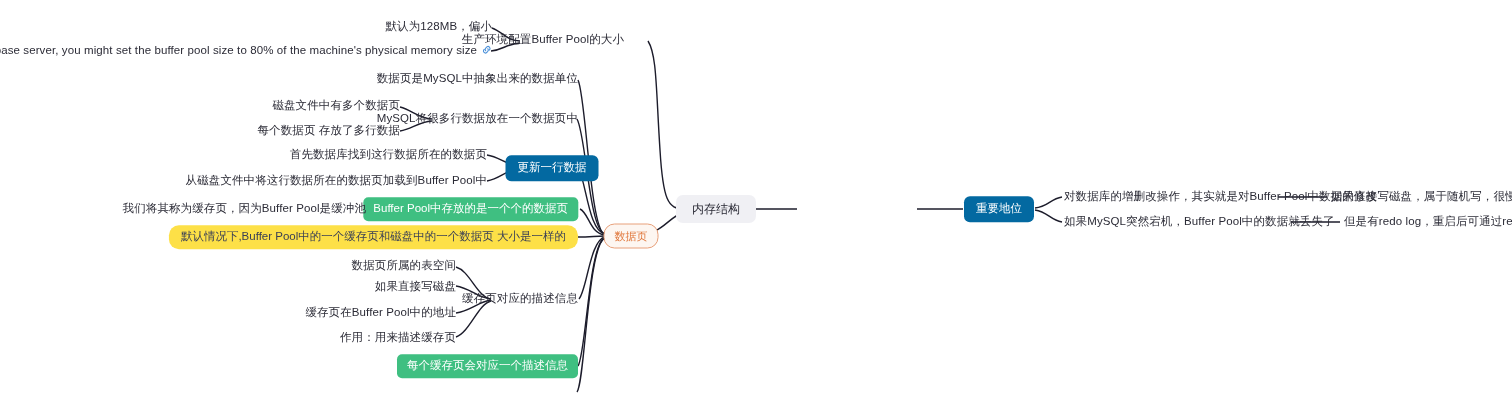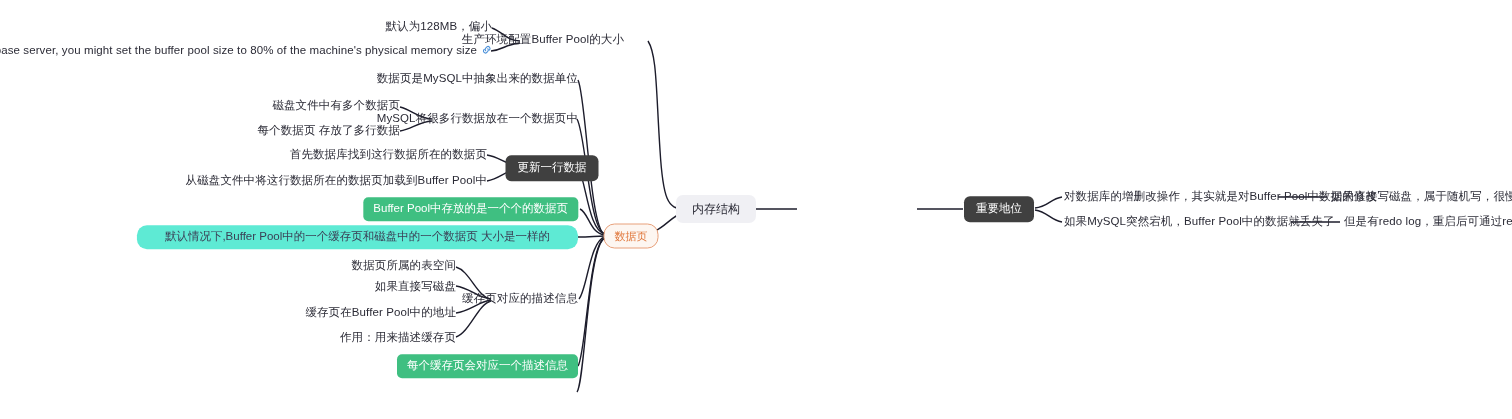--- a/index.html
+++ b/index.html
@@ -29,33 +29,33 @@
     padding:13px 34px;transform:translate(-50%,-50%);
     letter-spacing:.4px;
   }
   
   .pill-grey{
     background:#f0f0f4;color:#2b2b36;font-size:12px;
     border-radius:7px;padding:8px 16px;transform:translate(-50%,-50%);
   }
   
   .badge-red{
-    background:#404040;color:#ffffff;font-size:11.5px;
+    background:#0369a1;color:#ffffff;font-size:11.5px;
     border-radius:6px;padding:7px 12px;transform:translate(-50%,-50%);
   }
   
   .badge-green{
     background:#3fbf81;color:#ffffff;font-size:11.5px;
     border-radius:5px;padding:6px 10px;
     transform:translate(-100%,-50%);
   }
   
   .badge-lav{
-    background:#5eead4;color:#3a3f55;font-size:11.5px;
-    border-radius:10px;padding:6px 28px;
+    background:#fde047;color:#3a3f55;font-size:11.5px;
+    border-radius:10px;padding:6px 12px;
     transform:translate(-100%,-50%);
   }
   
   .pill-orange{
     background:#fdf6f1;color:#e0763a;font-size:11px;
     border:1.3px solid #e8a07a;border-radius:11px;
     padding:6px 10px;transform:translate(-50%,-50%);
   }
   .link-ico{
     display:inline-block;vertical-align:middle;margin-left:4px;
@@ -143,20 +143,21 @@
   <div class="node txt r" style="left:400px;top:131px;">每个数据页 存放了多行数据</div>
 
   <div class="node badge-red" style="left:552px;top:168px;">更新一行数据</div>
 
   <div class="node txt r" style="left:487px;top:155px;">首先数据库找到这行数据所在的数据页</div>
 
   <div class="node txt r" style="left:487px;top:181px;">从磁盘文件中将这行数据所在的数据页加载到Buffer Pool中</div>
 
   <div class="node badge-green" style="left:578px;top:209px;">Buffer Pool中存放的是一个个的数据页</div>
 
+  <div class="node txt r" style="left:366px;top:209px;">我们将其称为缓存页，因为Buffer Pool是缓冲池</div>
 
   <div class="node badge-lav" style="left:578px;top:237px;">默认情况下,Buffer Pool中的一个缓存页和磁盘中的一个数据页 大小是一样的</div>
 
   <div class="node txt r" style="left:578px;top:299px;">缓存页对应的描述信息</div>
 
   <div class="node txt r" style="left:456px;top:266px;">数据页所属的表空间</div>
 
   <div class="node txt r" style="left:456px;top:287px;">如果直接写磁盘</div>
 
   <div class="node txt r" style="left:456px;top:313px;">缓存页在Buffer Pool中的地址</div>

